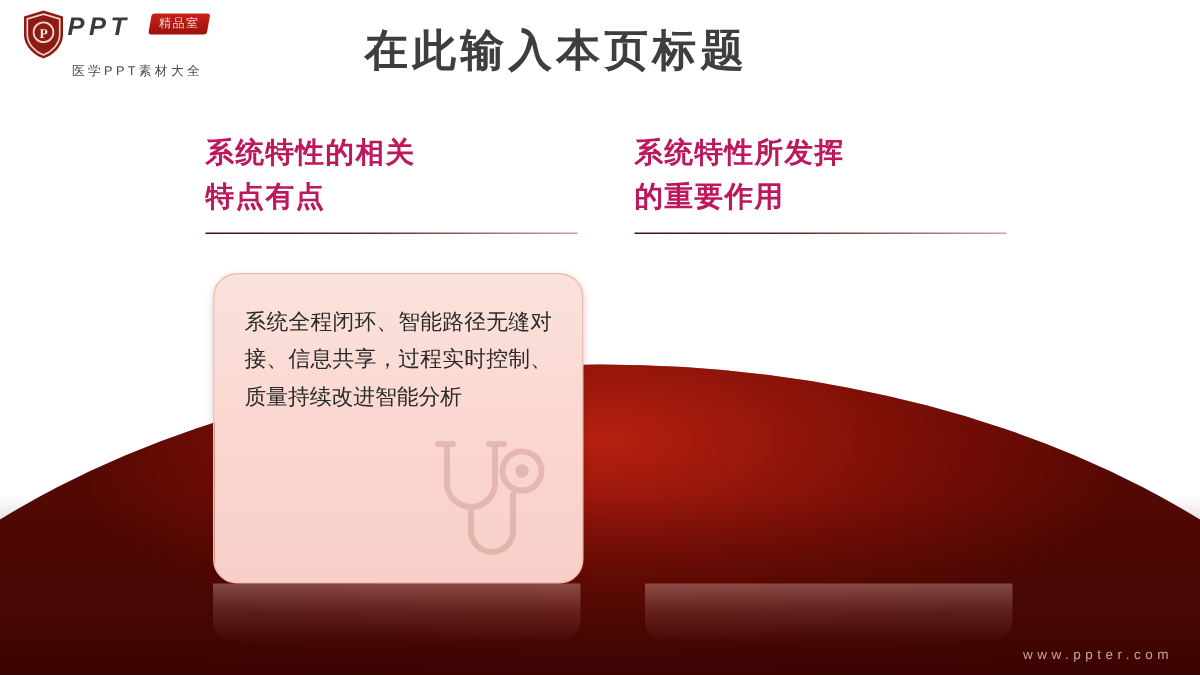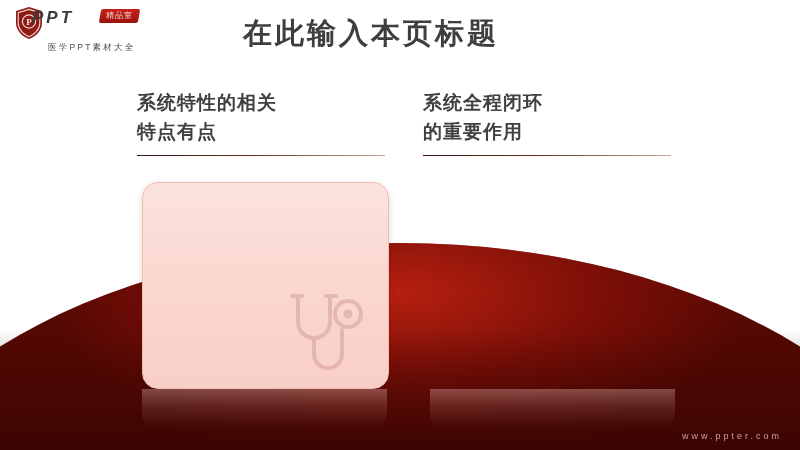--- a/index.html
+++ b/index.html
@@ -12,39 +12,39 @@
   .arc{position:absolute;left:-170px;top:243px;width:1140px;height:620px;border-radius:50% 50% 0 0 / 58% 58% 0 0;
        background:radial-gradient(ellipse 60% 75% at 50% 100%, #a21208 0%, #8e1007 38%, #6e0c05 70%, #530803 100%);}
   .arc-sheen{position:absolute;left:-170px;top:243px;width:1140px;height:620px;border-radius:50% 50% 0 0 / 58% 58% 0 0;
        background:radial-gradient(ellipse 42% 32% at 50% 8%, rgba(215,40,20,.75) 0%, rgba(190,25,12,.35) 45%, rgba(140,10,4,0) 75%);}
   .arc-bottomdark{position:absolute;left:0;bottom:0;width:800px;height:120px;
        background:linear-gradient(to bottom, rgba(60,5,2,0) 0%, rgba(58,5,2,.55) 70%, rgba(52,4,2,.8) 100%);}
 
   
   .logo{position:absolute;left:12px;top:5px;width:160px;height:36px;}
   .logo .shield{position:absolute;left:2px;top:1px;width:30px;height:34px;}
-  .logo .ppt{position:absolute;left:20px;top:3px;font-size:17px;font-weight:bold;font-style:italic;
+  .logo .ppt{position:absolute;left:33px;top:3px;font-size:17px;font-weight:bold;font-style:italic;
        letter-spacing:3px;color:#3a3a3a;font-family:"Liberation Sans",sans-serif;}
   .logo .badge{position:absolute;left:88px;top:4px;height:14px;padding:0 6px;border-radius:2px;
        background:linear-gradient(to bottom,#c8201a,#9c120c);color:#f4d8cf;font-size:8px;line-height:14px;
        letter-spacing:1px;transform:skewX(-10deg);}
   .logo .badge span{display:inline-block;transform:skewX(10deg);}
   .logo .sub{position:absolute;left:36px;top:37px;font-size:8.5px;color:#4a4a4a;letter-spacing:2.2px;
        font-family:Liberation Sans, sans-serif;}
 
   
   .title{position:absolute;left:0;top:14px;width:742px;text-align:center;font-size:29px;font-weight:bold;
        color:#3e3e3e;letter-spacing:3px;font-family:Liberation Mono, monospace;}
 
   
   .col{position:absolute;top:88px;width:290px;}
   .col.left{left:137px;}
   .col.right{left:423px;}
 
-  .col-head{font-size:19px;font-weight:bold;color:#404040;line-height:29px;letter-spacing:1px;
+  .col-head{font-size:19px;font-weight:bold;color:#be185d;line-height:29px;letter-spacing:1px;
        font-family:"DejaVu Sans",sans-serif;white-space:pre-line;}
   .col-rule{margin-top:9px;height:1px;width:248px;
        background:linear-gradient(to right,#3b1412 0%,#6b2a22 45%,#c9a49c 100%);}
 
   
   .card{position:absolute;top:182px;width:245px;height:205px;border-radius:16px;
        background:linear-gradient(to bottom,#fbe2dd 0%,#fad8d1 45%,#f8cfc7 100%);
        border:1px solid #f0bdb3;box-shadow:0 2px 6px rgba(90,10,5,.18);overflow:hidden;}
   .card.left{left:142px;}
   .card.right{left:430px;}
@@ -87,26 +87,27 @@
 
   <div class="title">在此输入本页标题</div>
 
   <div class="col left">
     <div class="col-head">系统特性的相关
 特点有点</div>
     <div class="col-rule"></div>
   </div>
 
   <div class="col right">
-    <div class="col-head">系统全程闭环
+    <div class="col-head">系统特性所发挥
 的重要作用</div>
     <div class="col-rule"></div>
   </div>
 
   <div class="card left">
+    <div class="card-body">系统全程闭环、智能路径无缝对接、信息共享，过程实时控制、质量持续改进智能分析</div>
     <svg class="card-icon" width="88" height="92" viewBox="0 0 88 92">
       <g fill="none" stroke="#b3766d" stroke-width="4" stroke-linecap="round">
         <path d="M14 6 v26 a16 16 0 0 0 32 0 V6"></path>
         <path d="M8 6 h10 M42 6 h10"></path>
         <path d="M30 48 v16 a14 14 0 0 0 28 0 V40"></path>
         <circle cx="64" cy="24" r="13"></circle>
       </g>
       <circle cx="64" cy="24" r="4.5" fill="#b3766d"></circle>
     </svg>
   </div>

